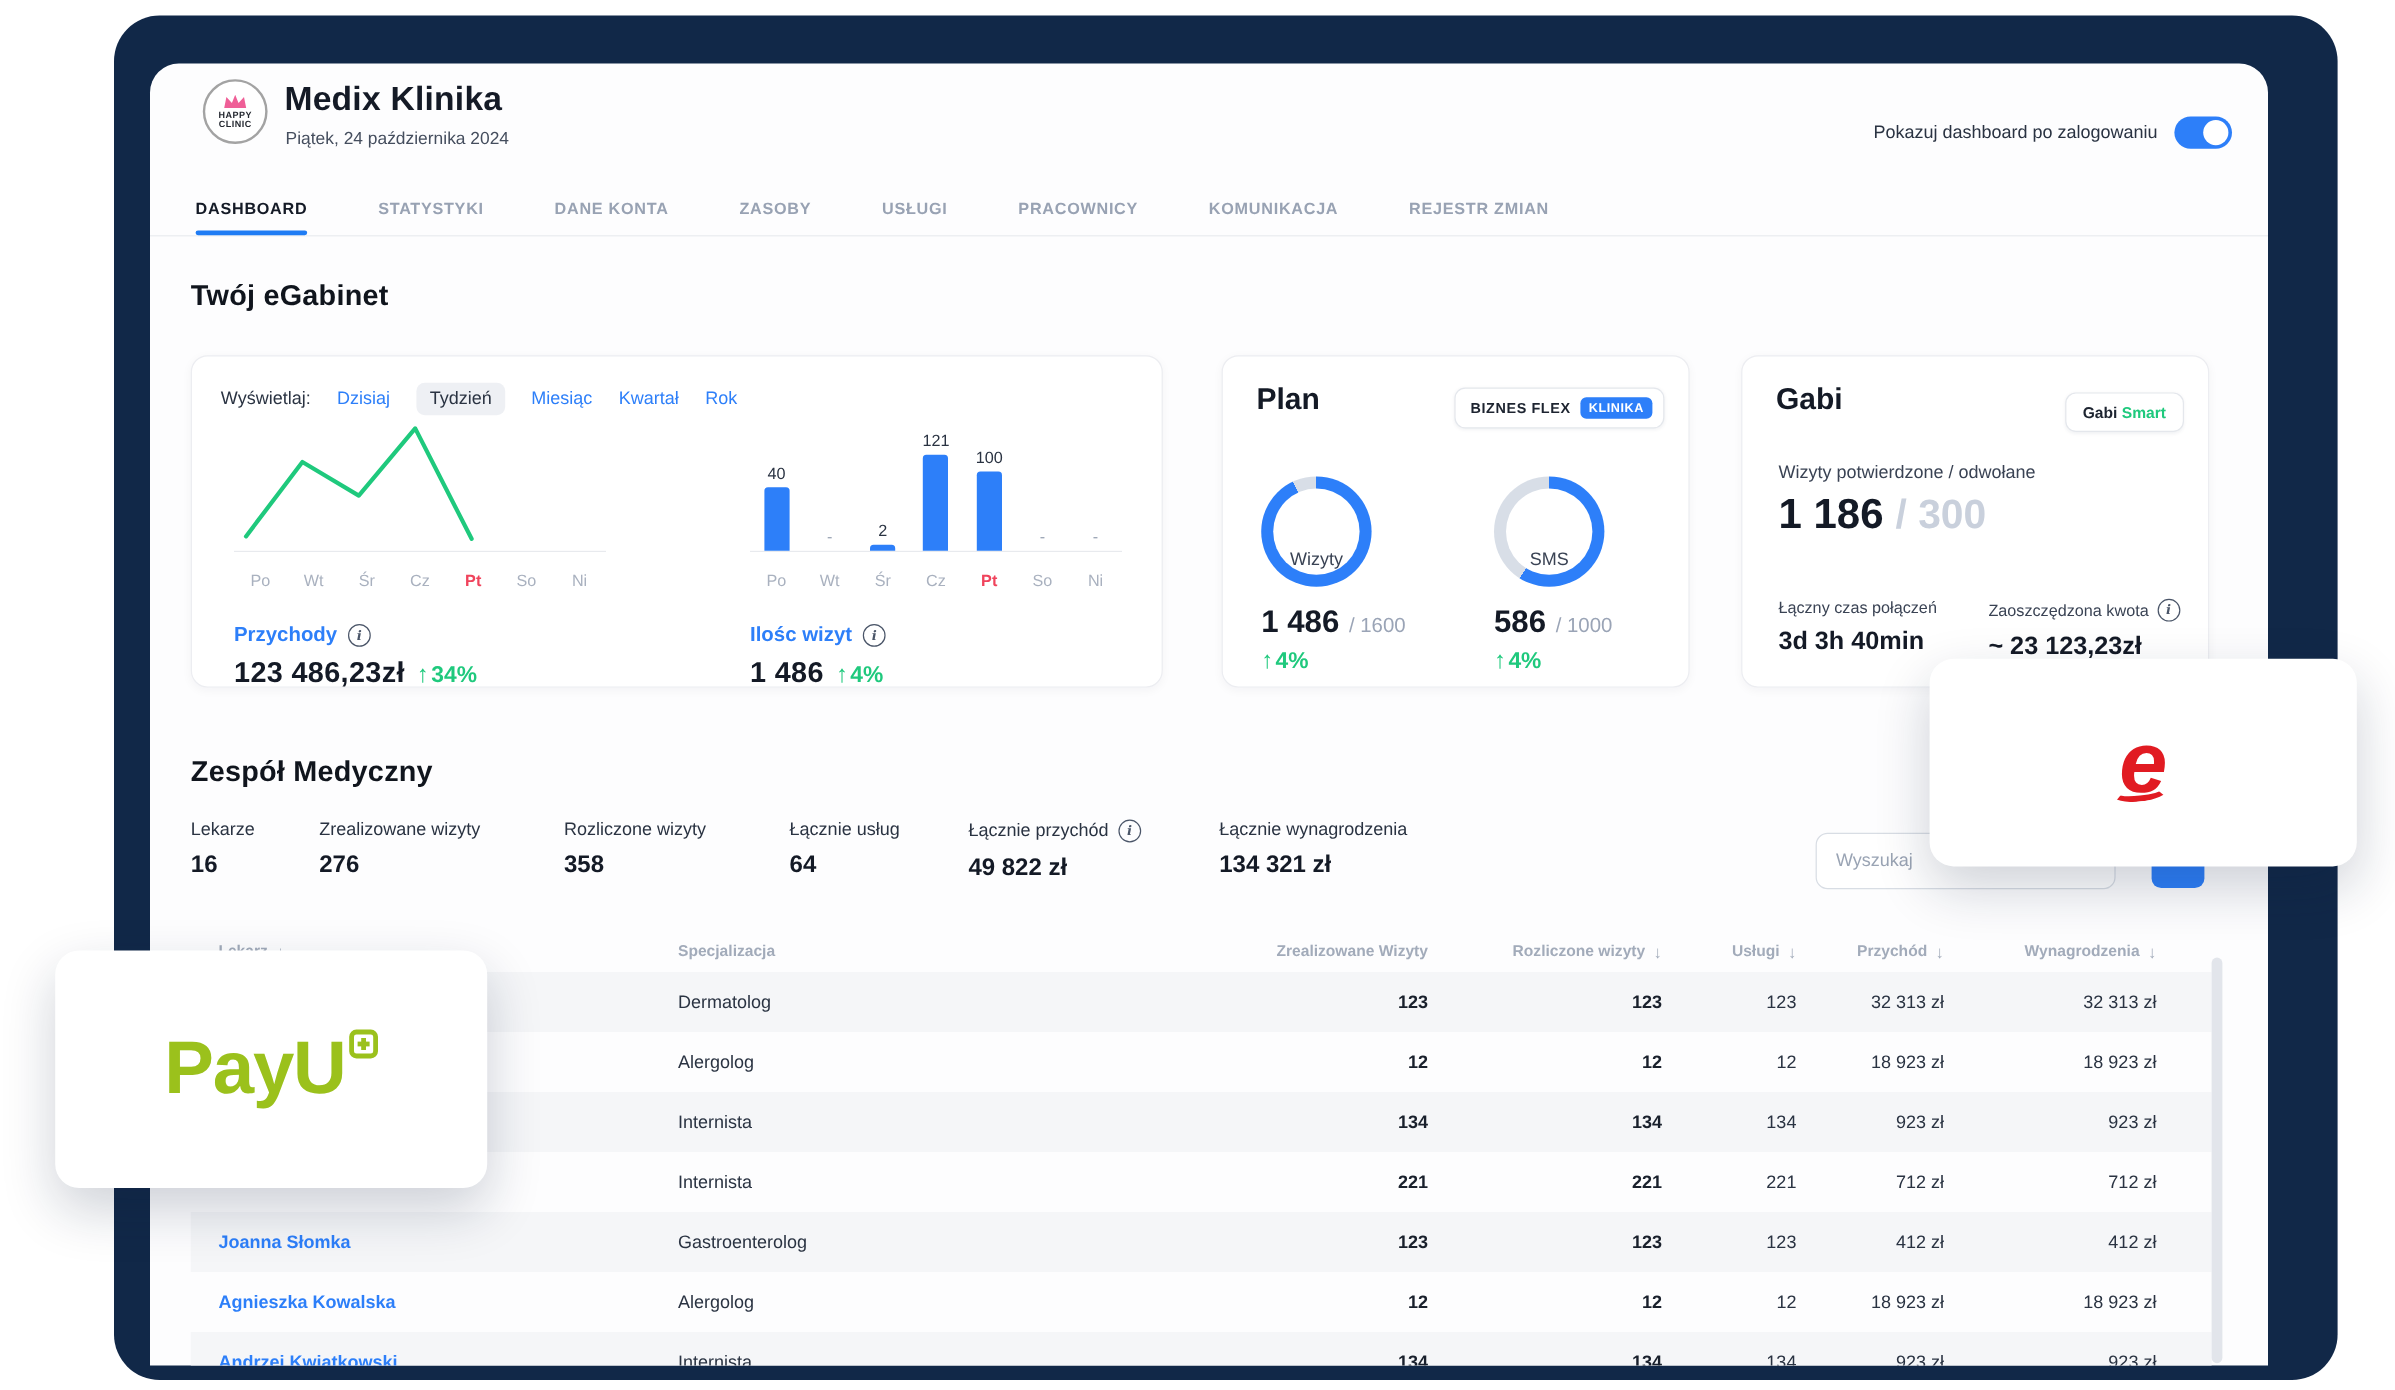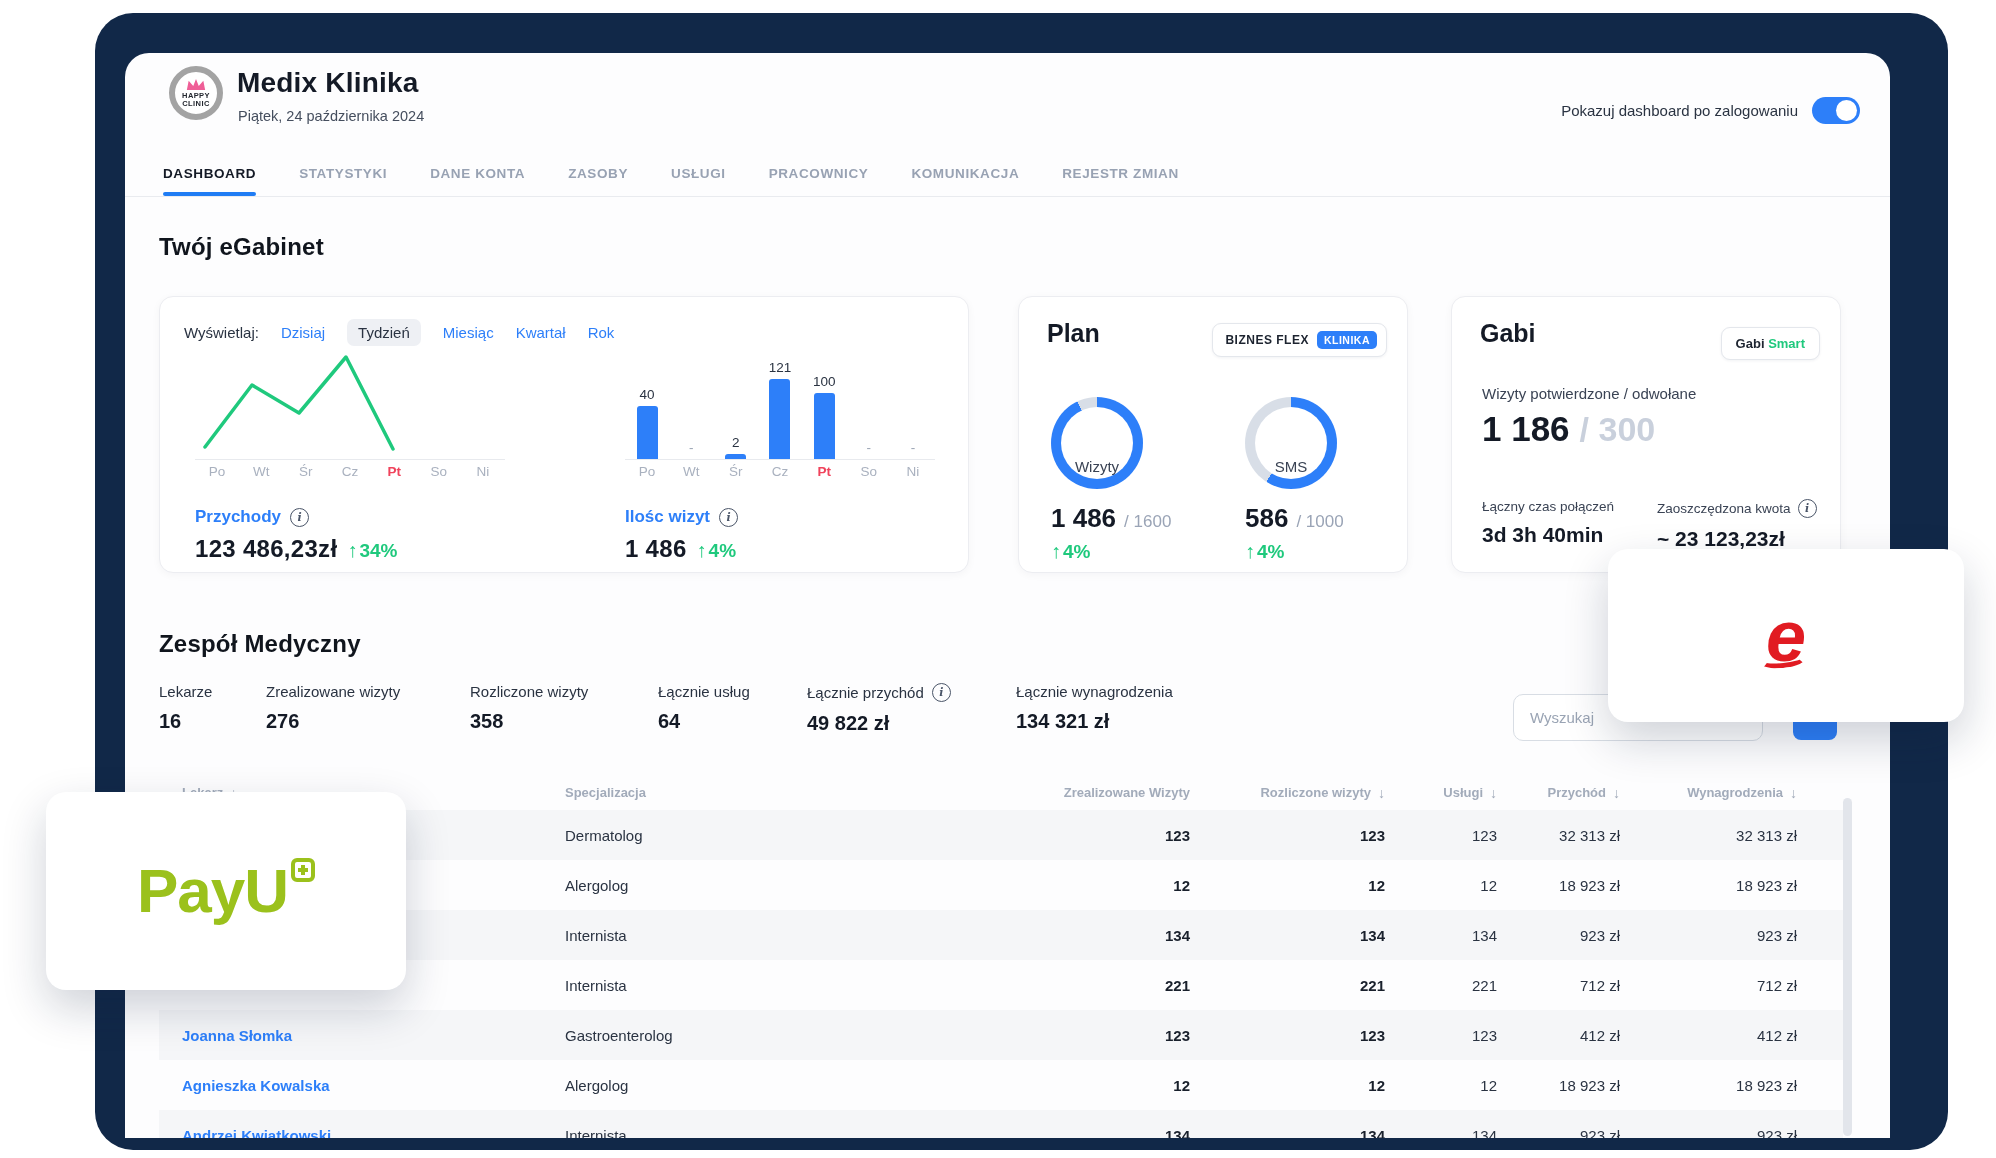--- a/index.html
+++ b/index.html
@@ -10,34 +10,34 @@
   
   .frame { position:absolute; left:95px; top:13px; width:1853px; height:1137px;
            background:#112848; border-radius:38px; }
 
   
   .window { position:absolute; left:125px; top:53px; width:1765px; height:1085px;
             background:#fdfdfe; border-radius:24px 24px 0 0; overflow:hidden; }
 
   
   .clinic-logo { position:absolute; left:44px; top:13px; width:54px; height:54px; border-radius:50%;
-                 background:#fff; border:6px solid #a3a3a3; display:flex; flex-direction:column;
+                 background:#fff; border:2px solid #a3a3a3; display:flex; flex-direction:column;
                  align-items:center; justify-content:center; }
   .clinic-logo svg { display:block; margin-bottom:1px; }
   .logo-word { font-size:7.5px; font-weight:700; letter-spacing:.4px; color:#23272f; line-height:8px; }
   .clinic-name { position:absolute; left:112px; top:14px; font-size:28px; font-weight:800; color:#141a26; letter-spacing:.2px;}
   .clinic-date { position:absolute; left:113px; top:55px; font-size:14.5px; color:#454e5e; }
   .toggle-wrap { position:absolute; right:30px; top:44px; display:flex; align-items:center; gap:14px; }
   .toggle-label { font-size:15px; color:#2a3342; }
   .toggle { width:48px; height:27px; border-radius:14px; background:#2d7ff9; position:relative; cursor:pointer; }
   .toggle .knob { position:absolute; right:3px; top:3px; width:21px; height:21px; border-radius:50%; background:#fff; }
 
   
   .nav { position:absolute; left:0; top:100px; width:100%; height:44px; border-bottom:1px solid #e9ebef; }
-  .tabs { position:absolute; left:38px; bottom:0; display:flex; gap:43px; }
+  .tabs { position:absolute; left:38px; bottom:0; display:flex; gap:59px; }
   .tab { position:relative; padding-bottom:15px; font-size:13.5px; font-weight:700; letter-spacing:.6px;
          color:#98a2b3; cursor:pointer; }
   .tab.active { color:#141a26; }
   .tab.active .underline { position:absolute; left:0; bottom:0; width:100%; height:4px; background:#1f7cf4; border-radius:2px; }
 
   .section-title { position:absolute; left:34px; font-size:24px; font-weight:800; color:#10151d; letter-spacing:.2px; }
 
   
   .card { position:absolute; top:243px; height:277px; background:#fff; border:1px solid #ecedf1;
           border-radius:14px; box-shadow:0 2px 8px rgba(20,30,60,.04); }
@@ -52,21 +52,21 @@
   .filter.selected { color:#2a3342; background:#eef0f4; border-radius:7px; padding:5px 11px; }
   .chart-block { position:absolute; top:55px; width:310px; }
   .chart-left  { left:35px; } .chart-right { left:465px; }
   .chart-area { position:relative; width:310px; height:108px; border-bottom:1px solid #e8eaee; }
   .chart-area svg { position:absolute; left:0; bottom:0; }
   .bar-row { position:absolute; left:0; bottom:0; width:310px; height:108px; display:flex; justify-content:space-between; }
   .bar-col { width:44px; display:flex; flex-direction:column; align-items:center; justify-content:flex-end; }
   .bar-val { font-size:13.5px; color:#2a3342; margin-bottom:4px; }
   .bar-val.muted { color:#9aa4b4; }
   .bar { width:21px; background:#2d7ff9; border-radius:3px 3px 0 0; }
-  .day-row { width:310px; display:flex; justify-content:space-between; margin-top:4px; }
+  .day-row { width:310px; display:flex; justify-content:space-between; margin-top:16px; }
   .day { width:44px; text-align:center; font-size:13.5px; color:#a9b1bf; }
   .day.hl { color:#f0435c; font-weight:700; }
   .metric-label-row { display:flex; align-items:center; gap:9px; margin-top:28px; }
   .metric-label { font-size:17px; font-weight:700; color:#2d7ff9; }
   .info { width:19px; height:19px; border:1.5px solid #4a5568; border-radius:50%; color:#4a5568;
           display:inline-flex; align-items:center; justify-content:center;
           font-family:"DejaVu Serif", serif; font-style:italic; font-weight:700; font-size:11px; cursor:pointer; }
   .metric-value-row { display:flex; align-items:baseline; gap:10px; margin-top:8px; }
   .metric-value { font-size:24px; font-weight:800; color:#141a26; letter-spacing:.3px; }
   .trend { display:flex; align-items:baseline; gap:2px; color:#1fc97d; font-weight:800; }

